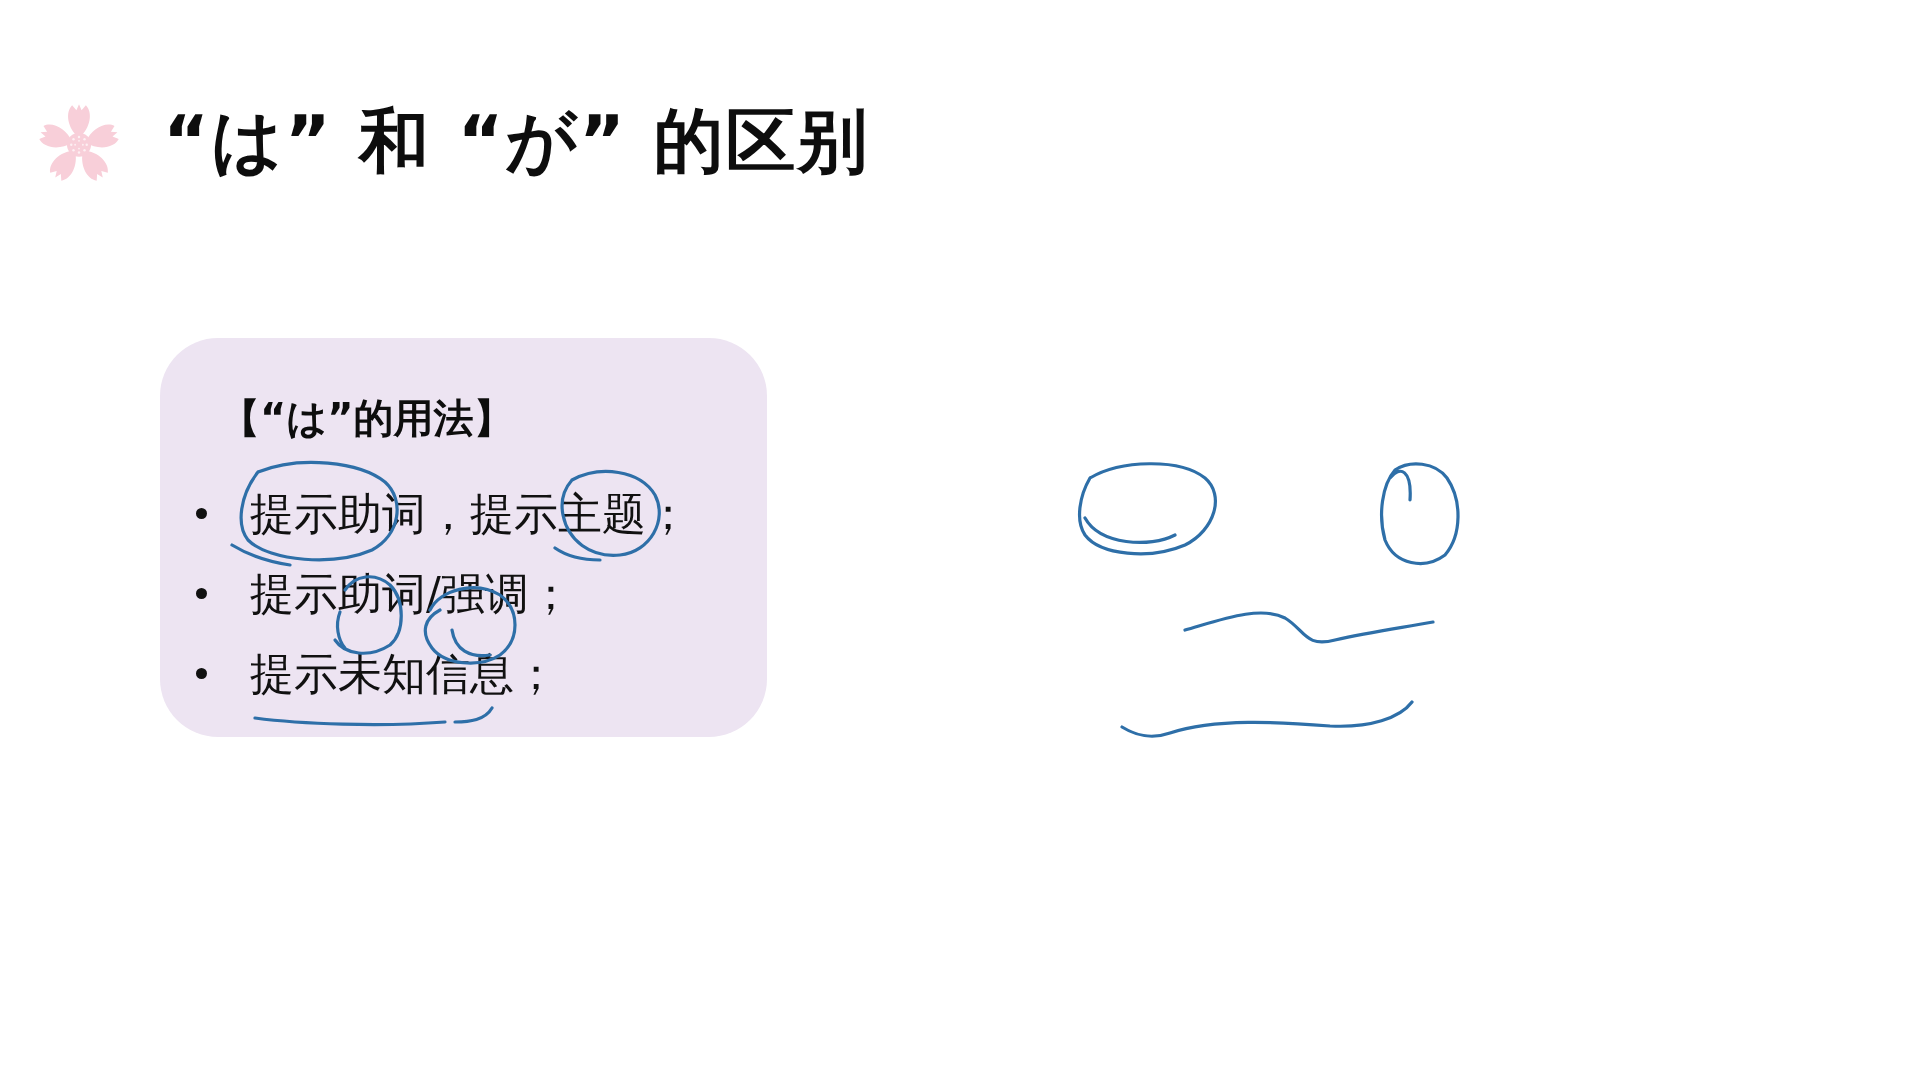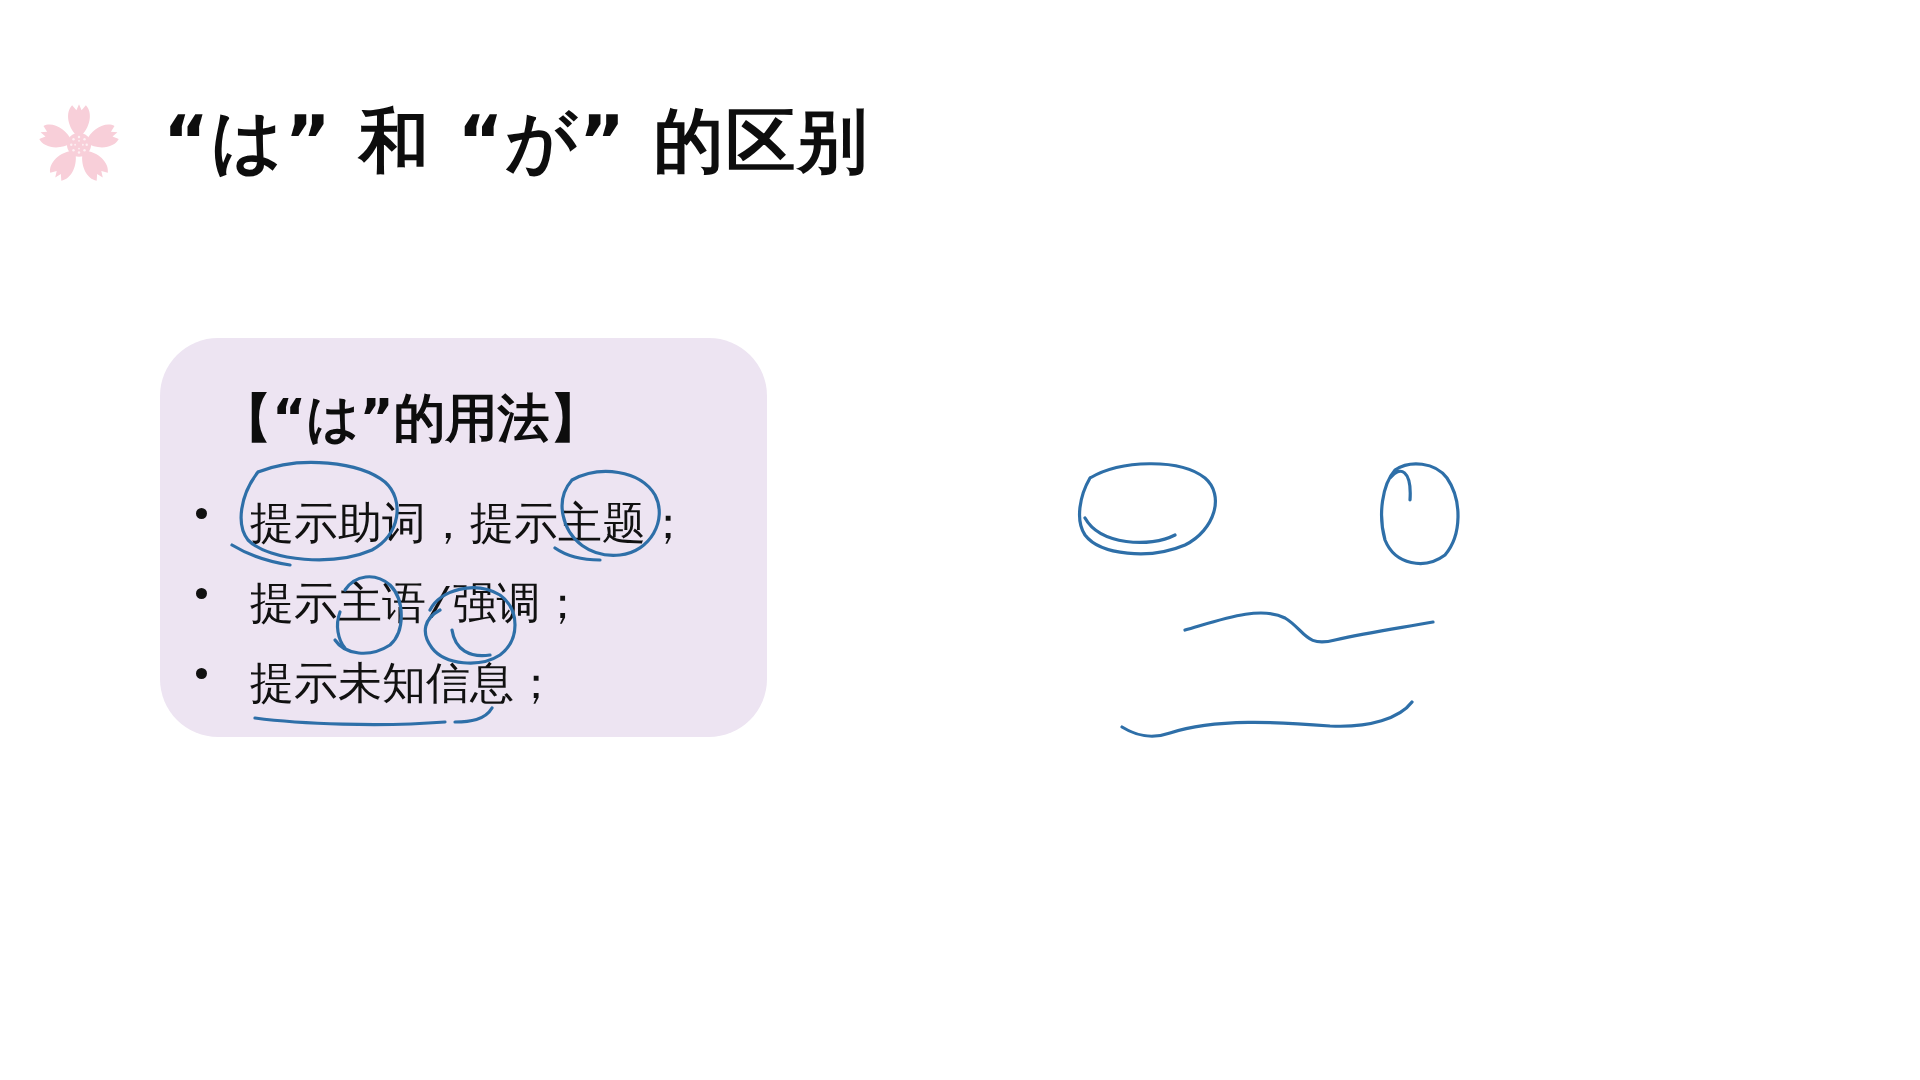--- a/index.html
+++ b/index.html
@@ -42,21 +42,21 @@
       height: 399px;
       background: #ede4f2;
       border-radius: 58px;
     }
     .card.left { left: 160px; width: 607px; }
     .card.right { left: 1011px; width: 667px; }
     .card-heading {
       position: absolute;
       left: 60px;
       top: 48px;
-      font-size: 52px;
+      font-size: 40px;
       font-weight: bold;
       line-height: 64px;
       white-space: nowrap;
       color: #0d0d0d;
     }
     .card.right .card-heading { left: 56px; }
     .bullets {
       position: absolute;
       left: 0;
       top: 148px;
@@ -79,22 +79,21 @@
       top: 22px;
       width: 11px;
       height: 11px;
       border-radius: 50%;
       background: #111;
     }
     .card.right .bullet-dot { left: 36px; }
     .bullet-text {
       position: absolute;
       left: 90px;
-      top: 12px;
-      font-family: Liberation Mono, monospace;
+      top: 0;
     }
     .card.right .bullet-text { left: 80px; }
     .ink {
       position: absolute;
       left: 0;
       top: 0;
       width: 1920px;
       height: 1080px;
       pointer-events: none;
     }
@@ -141,21 +140,21 @@
 
   <div class="card left">
     <div class="card-heading">【“は”的用法】</div>
     <ul class="bullets">
       <li class="bullet-row">
         <span class="bullet-dot"></span>
         <span class="bullet-text">提示助词，提示主题；</span>
       </li>
       <li class="bullet-row">
         <span class="bullet-dot"></span>
-        <span class="bullet-text">提示主语/强调；</span>
+        <span class="bullet-text">提示助词/强调；</span>
       </li>
       <li class="bullet-row">
         <span class="bullet-dot"></span>
         <span class="bullet-text">提示未知信息；</span>
       </li>
     </ul>
   </div>
 
 
   <svg class="ink" viewBox="0 0 1920 1080">

